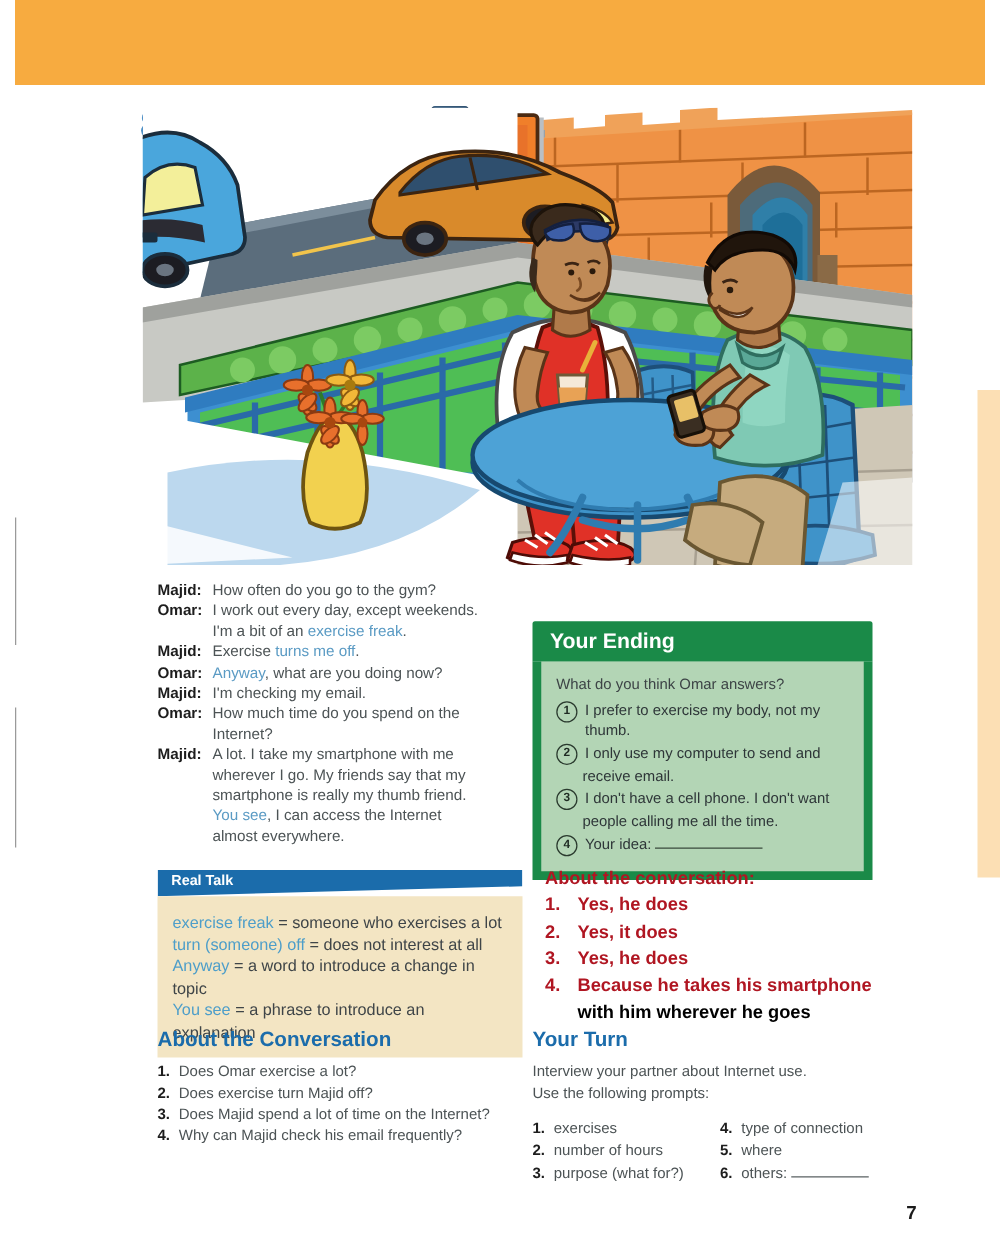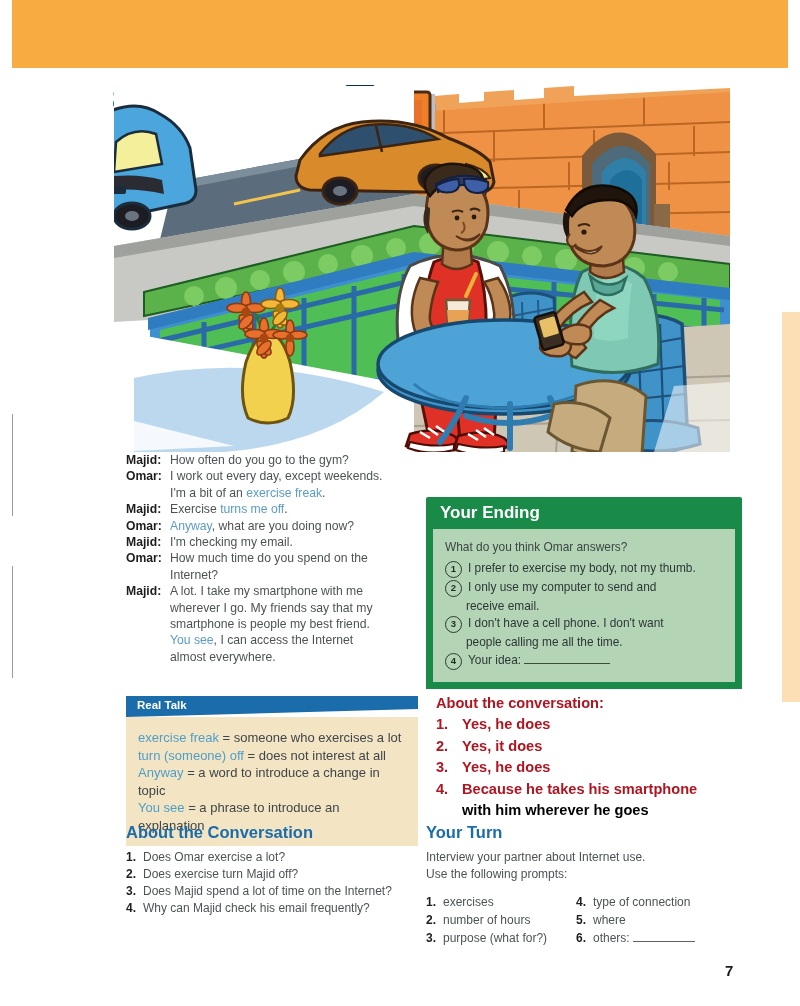--- a/index.html
+++ b/index.html
@@ -28,21 +28,21 @@
   .hdr-icon .tail{position:absolute;left:6px;top:18px;width:9px;height:8px;
     background:#6aa3cd;transform:rotate(25deg) skewX(-18deg);border-radius:0 0 0 6px;}
   .hdr-icon .qm{position:absolute;left:0;top:1px;width:30px;text-align:center;
     font-size:15px;font-weight:bold;color:#ffffff;font-family:"Liberation Sans",sans-serif;}
 
   
   .illo{position:absolute;left:114px;top:86px;width:616px;height:366px;overflow:hidden;}
   .illo svg{display:block;width:616px;height:366px;}
 
   
-  .dialogue{position:absolute;left:126px;top:452px;width:292px;}
+  .dialogue{position:absolute;left:126px;top:464px;width:292px;}
   .d-row{display:flex;font-size:12.2px;line-height:16.4px;color:#4c5355;margin-bottom:0px;}
   .d-spk{width:44px;flex:0 0 44px;font-weight:bold;color:#1d1d1d;}
   .d-txt{flex:1;}
   .idiom{color:#5b9bc4;}
 
   
   .realtalk{position:absolute;left:126px;top:696px;width:292px;}
   .rt-head{position:relative;height:21px;background:#1b6cab;
     clip-path:polygon(0 0,100% 0,100% 62%,0 100%);}
   .rt-head span{position:absolute;left:11px;top:3px;font-size:11.5px;font-weight:bold;color:#ffffff;}
@@ -50,21 +50,21 @@
   .rt-line{font-size:13px;line-height:17.5px;color:#3f4548;}
   .rt-term{color:#4e9ec9;}
 
   
   .about-left{position:absolute;left:126px;top:823px;width:300px;}
   .sec-title{font-size:16.5px;font-weight:bold;color:#1b6cab;margin-bottom:7px;}
   .q-row{display:flex;font-size:12px;line-height:17px;color:#4c5355;}
   .q-num{width:17px;flex:0 0 17px;font-weight:bold;color:#1d1d1d;}
 
   
-  .ending{position:absolute;left:426px;top:497px;width:316px;}
+  .ending{position:absolute;left:426px;top:497px;width:272px;}
   .ye-head{background:#1a8a48;height:32px;position:relative;border-radius:2px 2px 0 0;}
   .ye-head span{position:absolute;left:14px;top:6px;font-size:17px;font-weight:bold;color:#ffffff;}
   .ye-shell{background:#1a8a48;padding:0 7px 7px 7px;}
   .ye-body{background:#b3d5b5;padding:10px 11px 11px 12px;}
   .ye-prompt{font-size:11.9px;line-height:16px;color:#3d4446;margin-bottom:5px;}
   .ye-row{display:flex;font-size:11.9px;line-height:16.4px;color:#2e3638;margin-bottom:1px;}
   .circ{flex:0 0 15px;width:15px;height:15px;border-radius:50%;border:1.4px solid #2a3a2e;
     font-size:9.5px;font-weight:bold;color:#1e2a22;text-align:center;line-height:13px;
     margin-right:6px;margin-top:1px;background:transparent;}
   .ye-txt{flex:1;}
@@ -500,21 +500,21 @@
         <div class="d-row">
           <div class="d-spk">Majid:</div>
           <div class="d-txt"><span>A lot. I take my smartphone with me</span></div>
         </div>
         <div class="d-row">
           <div class="d-spk"></div>
           <div class="d-txt"><span>wherever I go. My friends say that my</span></div>
         </div>
         <div class="d-row">
           <div class="d-spk"></div>
-          <div class="d-txt"><span>smartphone is people my best friend.</span></div>
+          <div class="d-txt"><span>smartphone is really my thumb friend.</span></div>
         </div>
         <div class="d-row">
           <div class="d-spk"></div>
           <div class="d-txt"><span class="idiom">You see</span><span>, I can access the Internet</span></div>
         </div>
         <div class="d-row">
           <div class="d-spk"></div>
           <div class="d-txt"><span>almost everywhere.</span></div>
         </div>
       </div>

